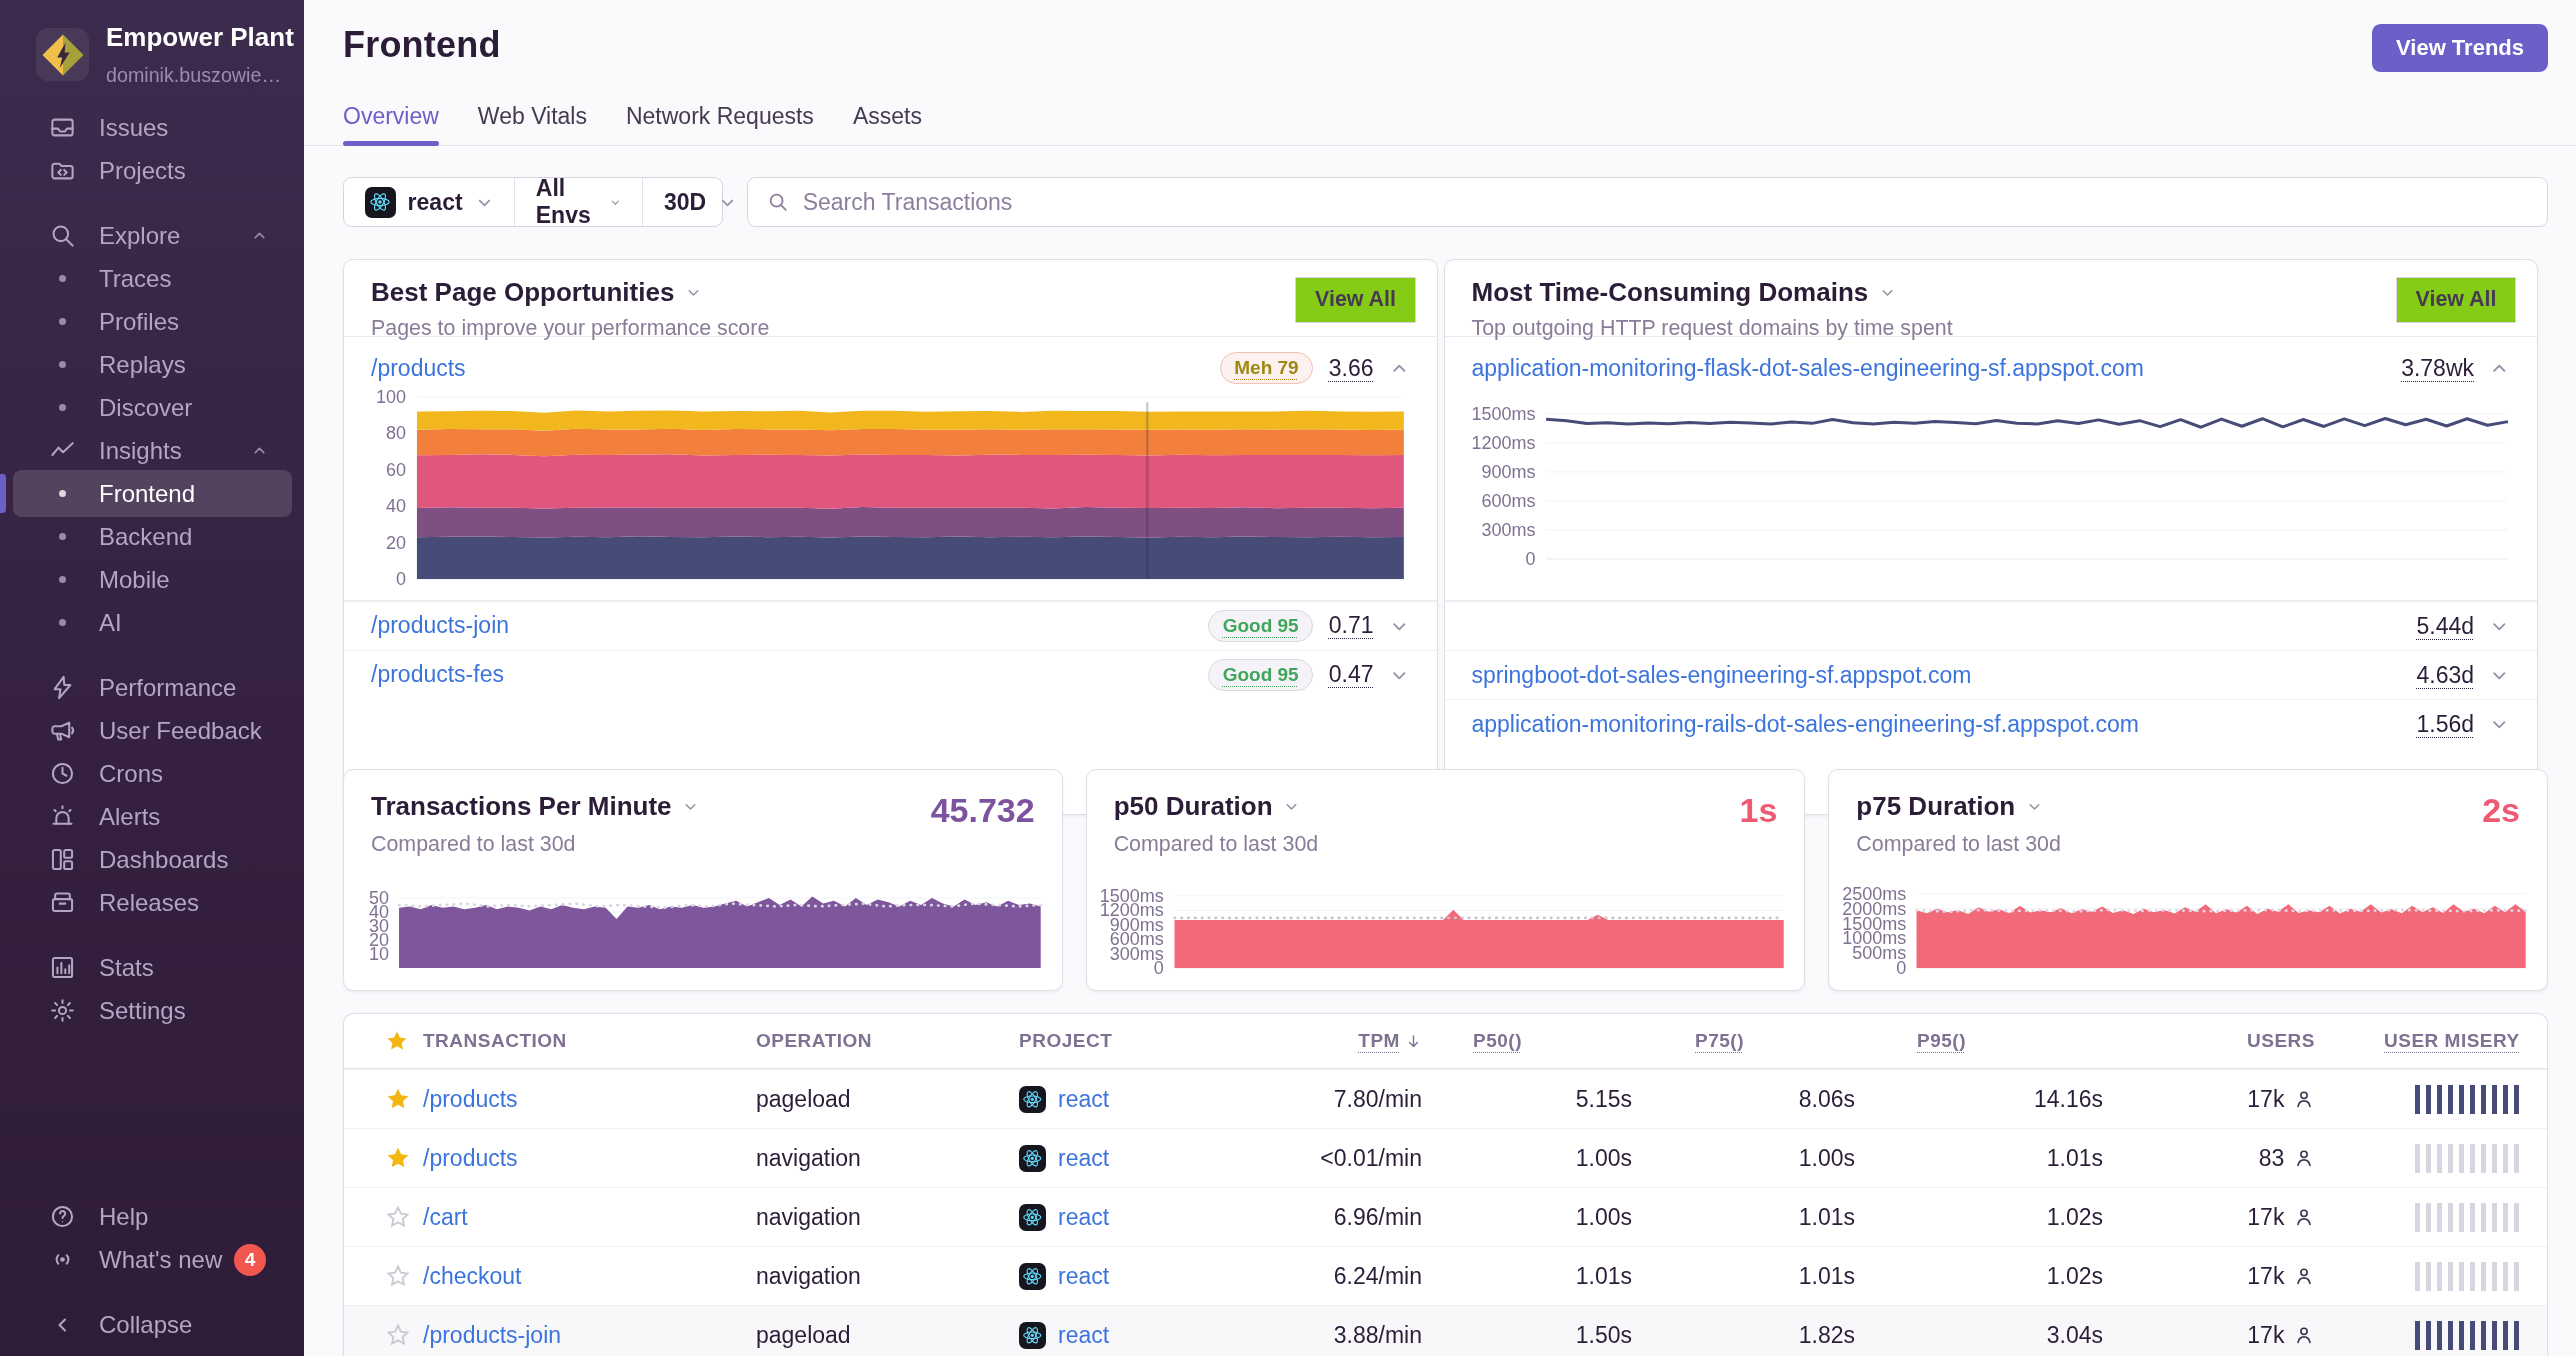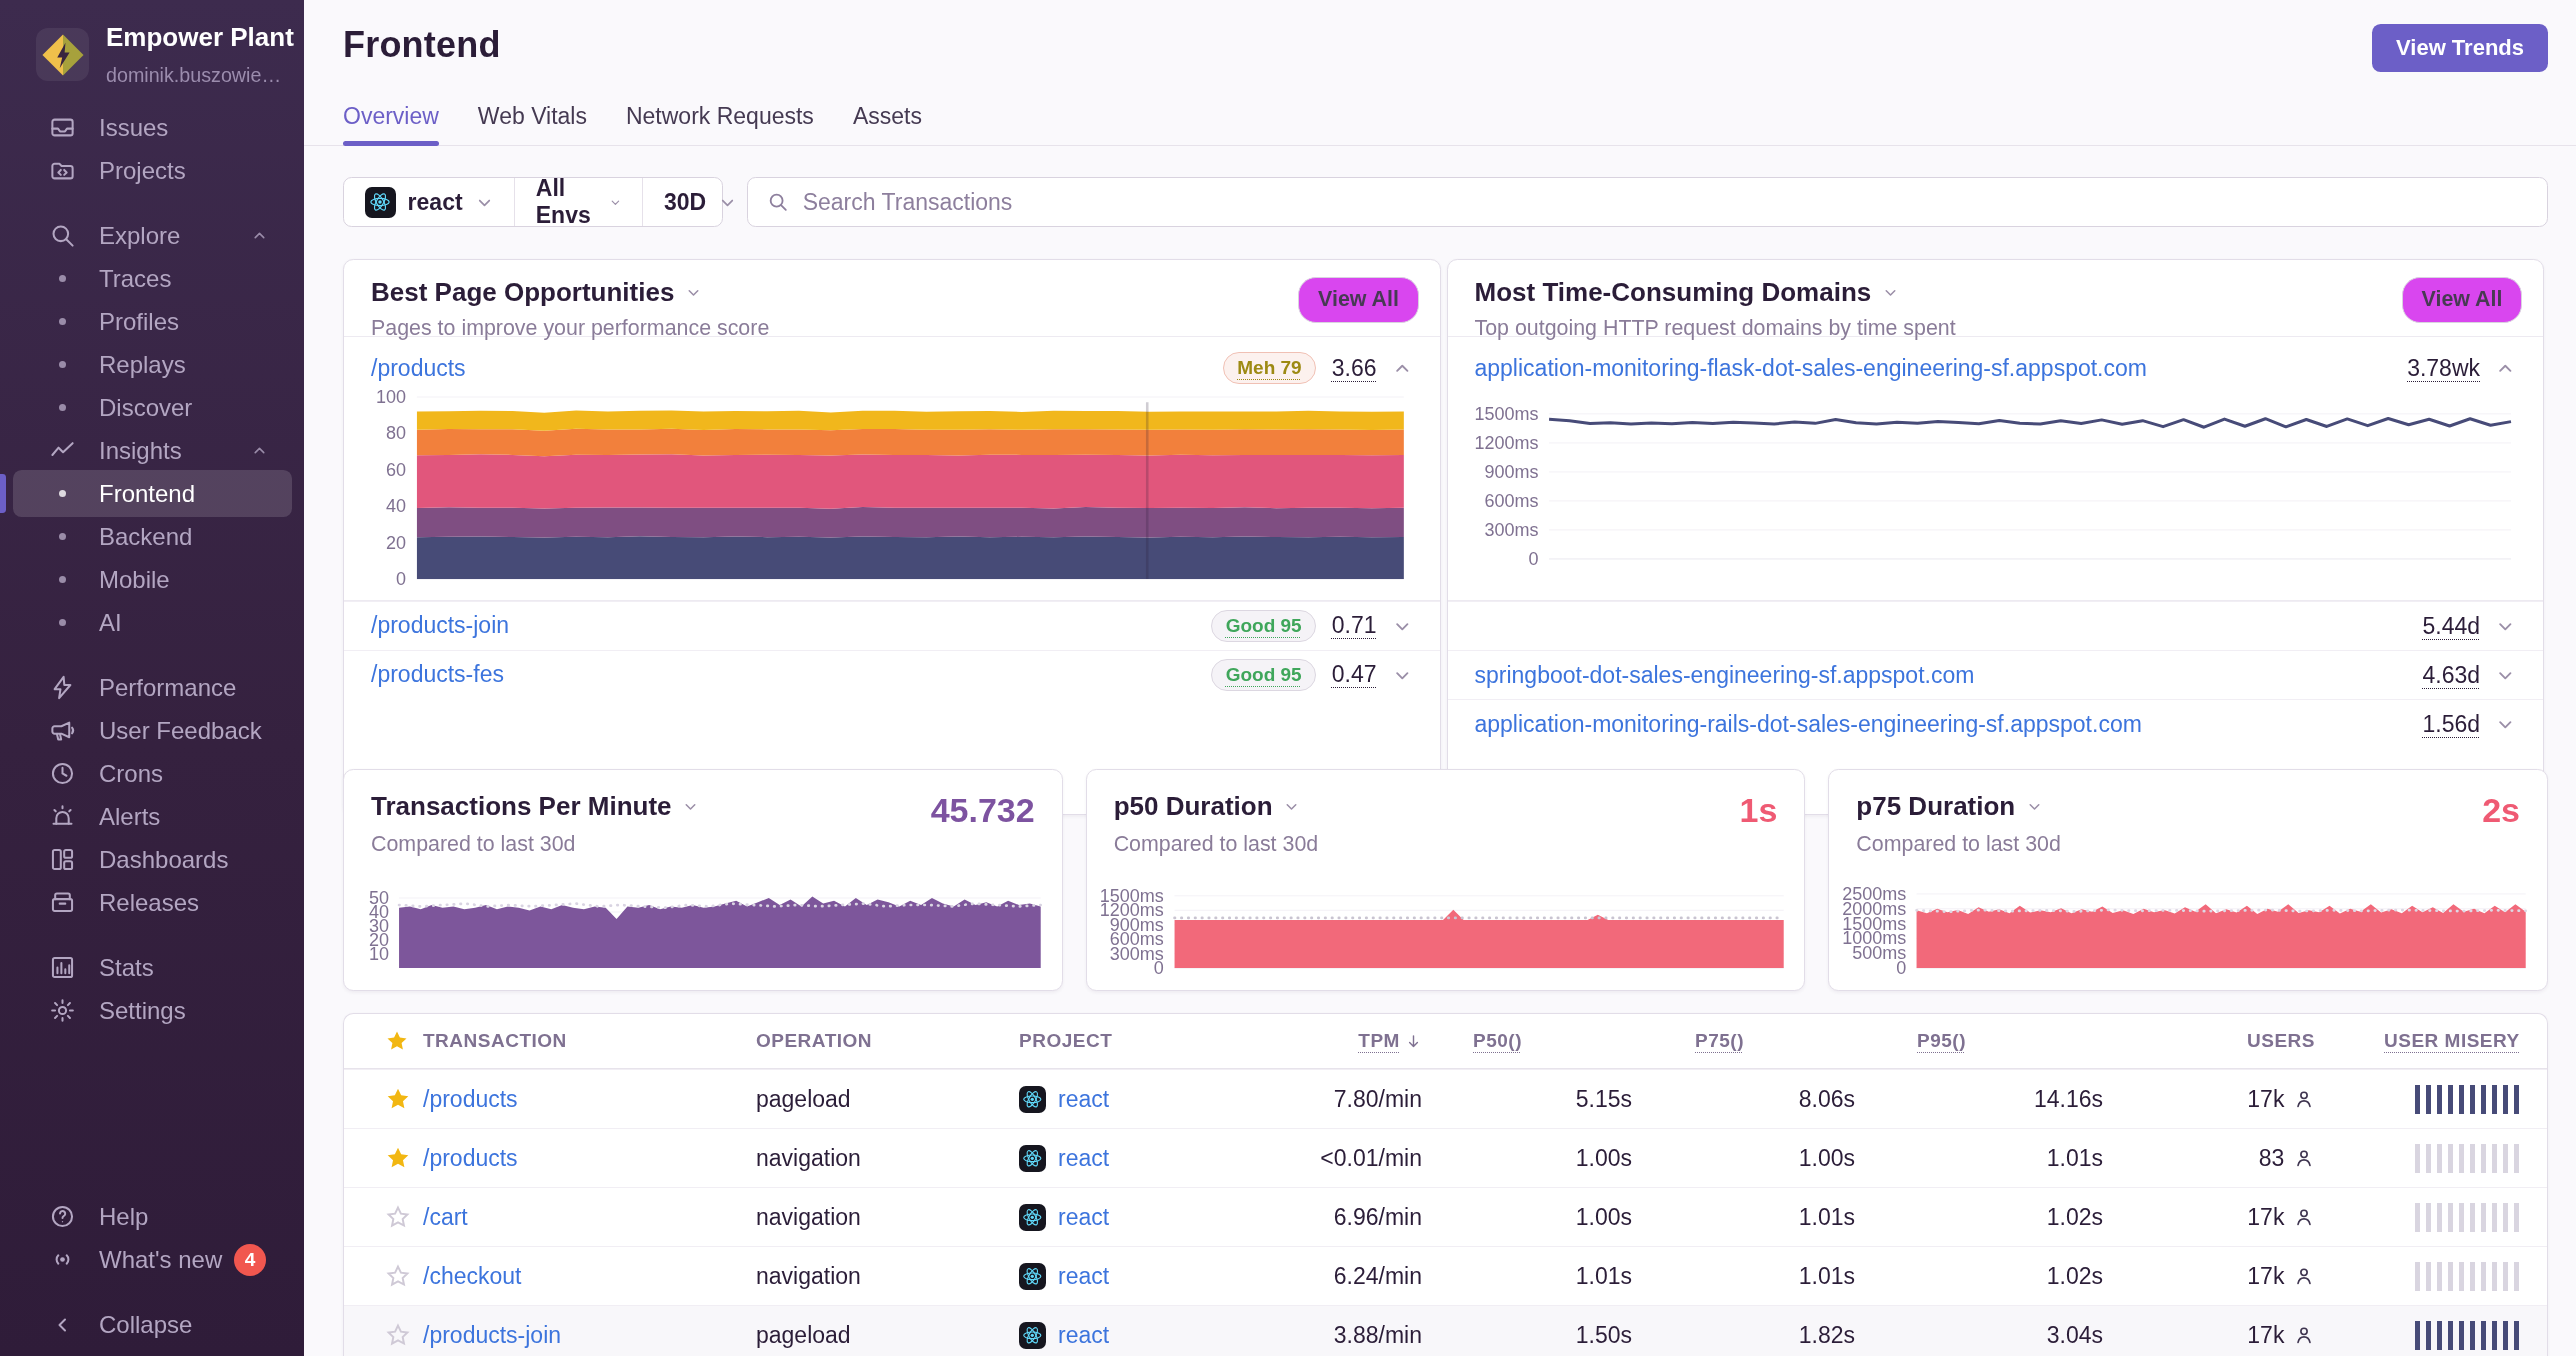--- a/index.html
+++ b/index.html
@@ -44,27 +44,27 @@
   .filters{position:absolute;top:177px;left:39px;right:28px;height:50px;display:flex;gap:24px}
   .segmented{display:flex;align-items:stretch;background:#fff;border:0.9px solid #D9D3DF;border-radius:8.6px;width:380px;flex:none}
   .seg{display:flex;align-items:center;gap:12px;padding:0 20.6px;font-size:23px;font-weight:700;cursor:pointer}
   .seg+.seg{border-left:0.9px solid #E6E1EA}
   .react-badge{width:31px;height:31px;border-radius:6.9px;background:#16161F;display:flex;align-items:center;justify-content:center;flex:none}
   .search{flex:1;display:flex;align-items:center;gap:13.7px;background:#fff;border:0.9px solid #D9D3DF;border-radius:8.6px;padding:0 19px}
   .search input{border:none;outline:none;flex:1;font-size:23px;font-family:Liberation Sans, sans-serif;color:#2B1D38;background:transparent}
   .search input::placeholder{color:#8D7F9D}
 
   .card{background:#fff;border:0.9px solid #E2DDE8;border-radius:10.3px;box-shadow:0 1.7px 3.4px rgba(43,29,56,.05)}
-  .row1{position:absolute;top:259px;left:39px;right:32px;height:556px;display:flex;gap:6px}
+  .row1{position:absolute;top:259px;left:39px;right:38px;height:556px;display:flex;gap:6px}
   .bigcard{flex:1;position:relative;overflow:hidden}
   .card-head{height:77px;display:flex;align-items:flex-start;padding:17px 20.6px 0 27px;border-bottom:0.9px solid #EDEAF1}
   .ch-titlerow{display:flex;align-items:center;gap:10.3px}
   .ch-title{font-size:26px;font-weight:700}
   .ch-sub{font-size:21.4px;color:#8A7C99;margin-top:7.7px}
-  .btn-white{margin-left:auto;background:#d946ef;border:0.9px solid #D9D3DF;border-radius:18px;padding:9.4px 19px;
+  .btn-white{margin-left:auto;background:#84cc16;border:0.9px solid #D9D3DF;border-radius:1px;padding:9.4px 19px;
     font-size:21.4px;font-weight:700;color:#473A53;font-family:inherit;cursor:pointer;flex:none}
 
   .exp{padding:12px 0 0 0;border-bottom:0.9px solid #EDEAF1}
   .rowline{display:flex;align-items:center;height:38px;padding:0 27px}
   .rlink{font-size:23px;color:#3C74DD;cursor:pointer}
   .rright{margin-left:auto;display:flex;align-items:center;gap:15.4px}
   .pill{font-size:19px;font-weight:700;padding:4.3px 13.7px;border-radius:856px;border:1.3px solid}
   .pill.meh{background:#FCF1EE;border-color:#F0C0B4;color:#9D8A13}
   .pill.good{background:#F5F3F7;border-color:#DCD7E1;color:#3FA65B}
   .dotted{text-decoration:underline dotted;text-underline-offset:5.1px;text-decoration-thickness:1.3px}

